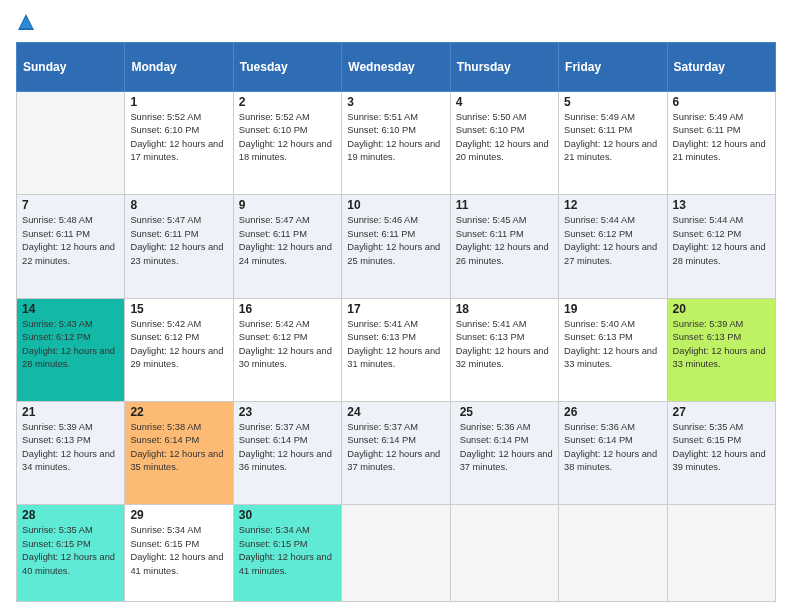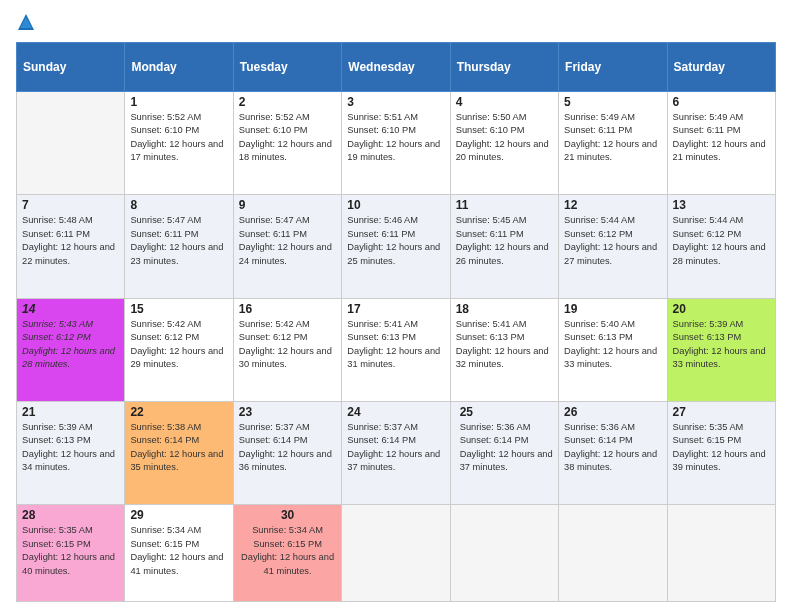--- a/index.html
+++ b/index.html
@@ -226,21 +226,21 @@
           <td style="background: rgb(238, 242, 248); margin-left: 16px;">
           <span class="day-num">13</span>
           <div class="day-info">
             <span>Sunrise: 5:44 AM</span><br>
             <span>Sunset: 6:12 PM</span><br>
             <span>Daylight: 12 hours and 28 minutes.</span>
           </div>
           </td>
         </tr>
         <tr>
-          <td style="background: #d946ef; font-style: italic;">
+          <td style="background: #14b8a6;">
           <span class="day-num">14</span>
           <div class="day-info">
             <span>Sunrise: 5:43 AM</span><br>
             <span>Sunset: 6:12 PM</span><br>
             <span>Daylight: 12 hours and 28 minutes.</span>
           </div>
           </td>
           <td style="background: rgb(255, 255, 255);">
           <span class="day-num">15</span>
           <div class="day-info">
@@ -342,37 +342,37 @@
           <td style="background: rgb(238, 242, 248);">
           <span class="day-num">27</span>
           <div class="day-info">
             <span>Sunrise: 5:35 AM</span><br>
             <span>Sunset: 6:15 PM</span><br>
             <span>Daylight: 12 hours and 39 minutes.</span>
           </div>
           </td>
         </tr>
         <tr>
-          <td style="background: #f9a8d4; height: 70px;">
+          <td style="background: #5eead4; height: 70px;">
           <span class="day-num">28</span>
           <div class="day-info">
             <span>Sunrise: 5:35 AM</span><br>
             <span>Sunset: 6:15 PM</span><br>
             <span>Daylight: 12 hours and 40 minutes.</span>
           </div>
           </td>
           <td style="background: rgb(255, 255, 255); height: 70px;">
           <span class="day-num">29</span>
           <div class="day-info">
             <span>Sunrise: 5:34 AM</span><br>
             <span>Sunset: 6:15 PM</span><br>
             <span>Daylight: 12 hours and 41 minutes.</span>
           </div>
           </td>
-          <td style="background: #fca5a5; height: 70px; text-align: center;">
+          <td style="background: #5eead4; height: 70px;">
           <span class="day-num">30</span>
           <div class="day-info">
             <span>Sunrise: 5:34 AM</span><br>
             <span>Sunset: 6:15 PM</span><br>
             <span>Daylight: 12 hours and 41 minutes.</span>
           </div>
           </td>
           <td class="empty" style="background: rgb(245, 245, 245); height: 70px;"></td>
           <td class="empty" style="background: rgb(245, 245, 245); height: 70px;"></td>
           <td class="empty" style="background: rgb(245, 245, 245); height: 70px;"></td>

